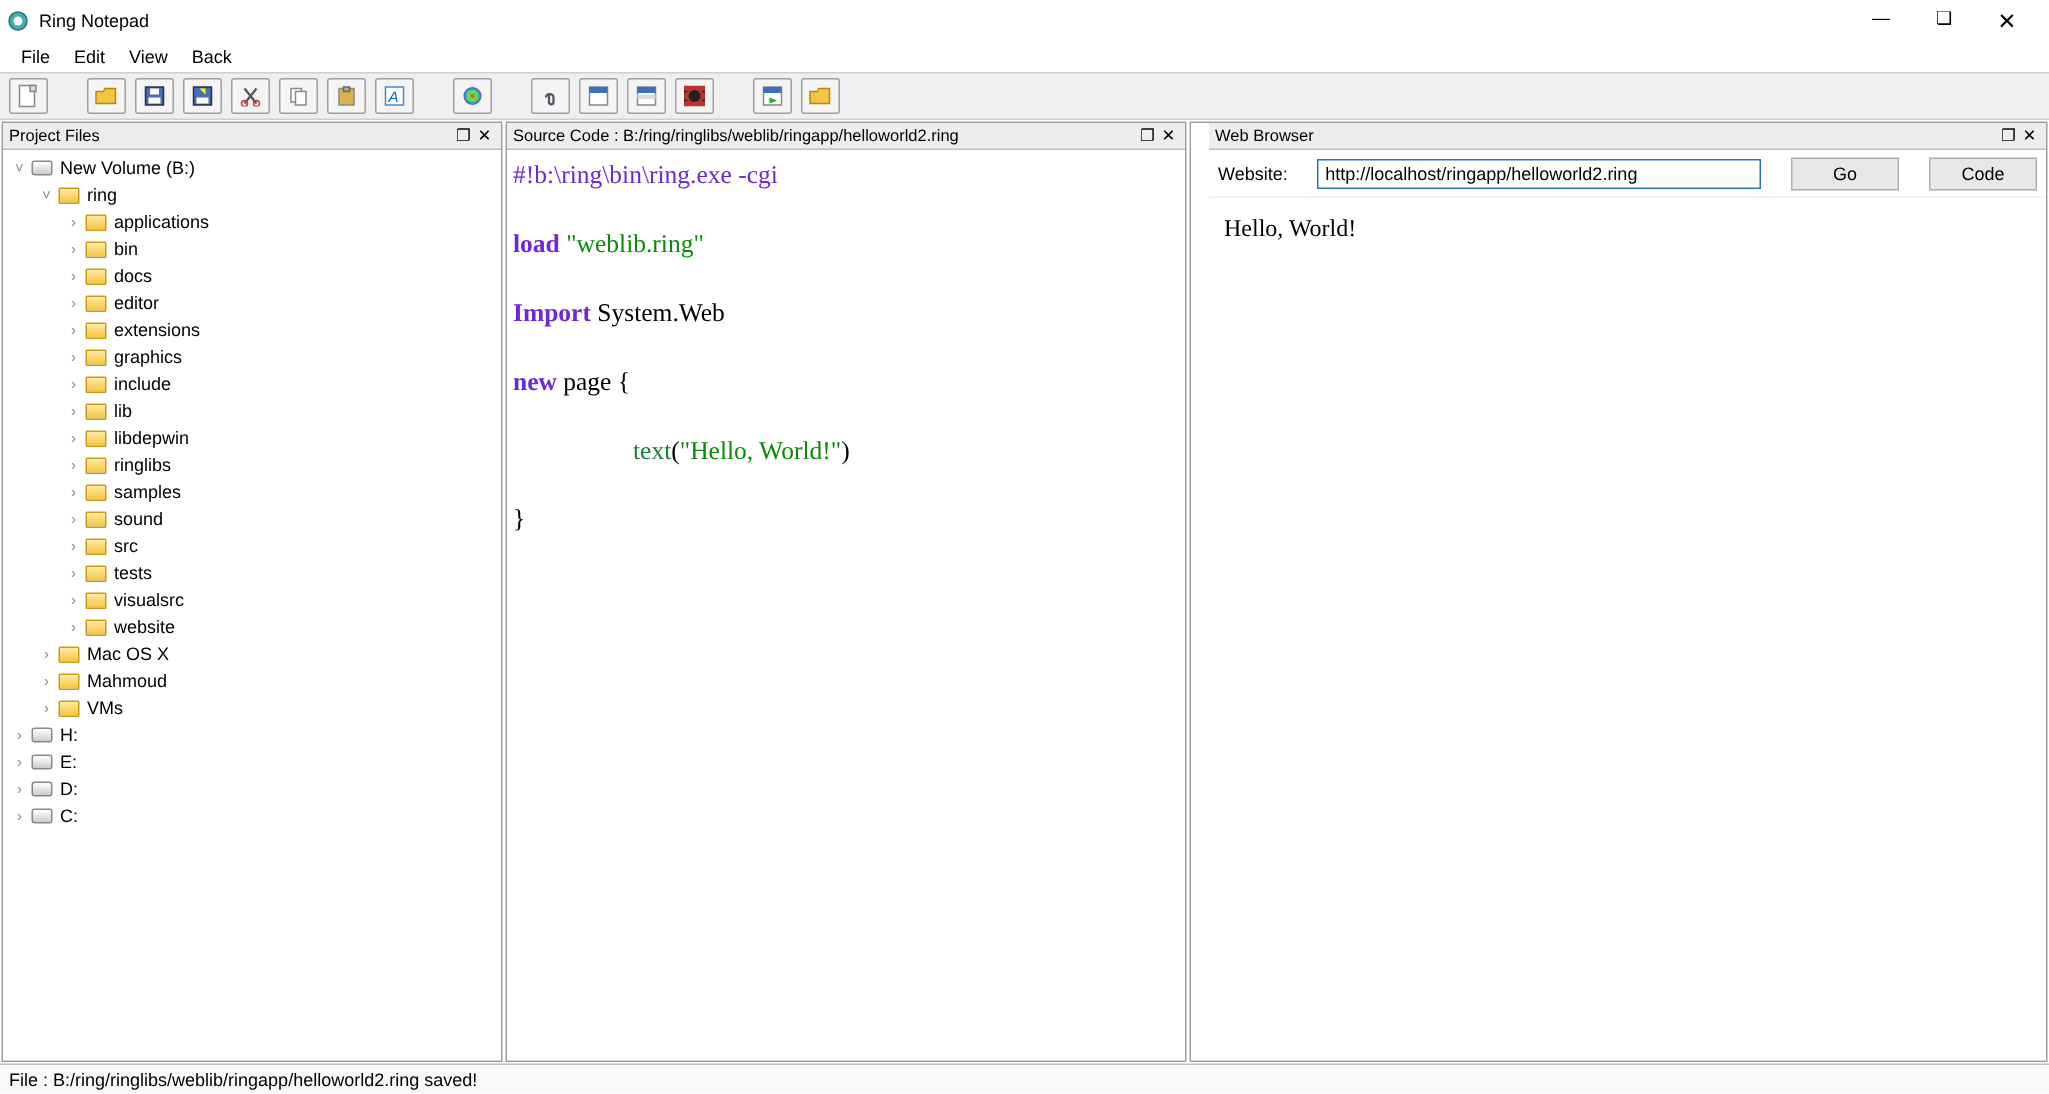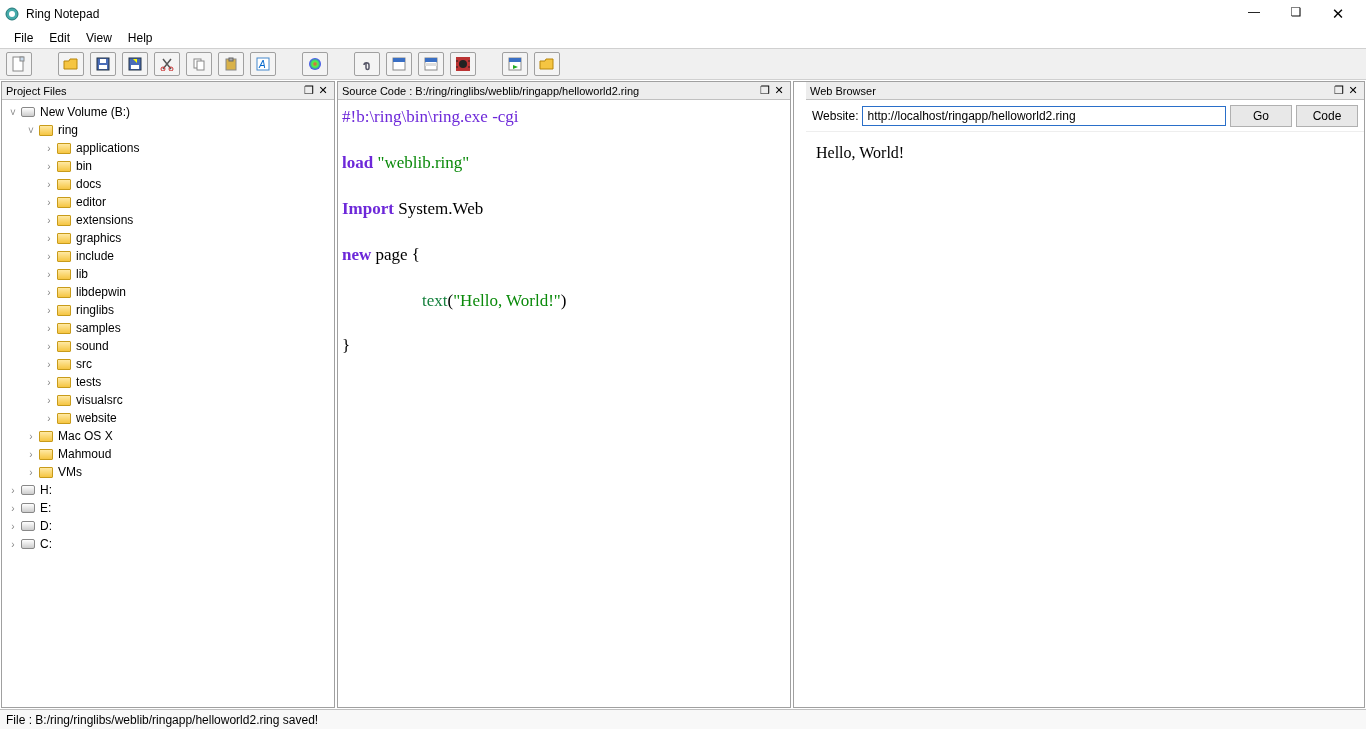--- a/index.html
+++ b/index.html
@@ -123,33 +123,33 @@
 .editor .shebang { color: #6d28d9; }
 .editor .str { color: #0a8a0a; }
 .editor .fn { color: #15803d; }
 
 
 .addrbar {
   height: 32px;
   display: flex;
   align-items: center;
   padding: 0 6px;
-  gap: 4px;
+  gap: 20px;
   border-bottom: 1px solid #eee;
 }
 .addrbar label { font-size: 12px; }
 .addrbar input {
   flex: 1;
   height: 20px;
   border: 1px solid #2a6fc9;
   padding: 0 4px;
   font-size: 12px;
 }
 .addrbar button {
-  width: 62px; height: 22px;
+  width: 72px; height: 22px;
   background: #e8e8e8;
   border: 1px solid #b0b0b0;
   font-size: 12px;
 }
 .browser-content {
   font-family: "Times New Roman", serif;
   font-size: 16px;
   padding: 12px 10px;
 }
 
@@ -178,21 +178,21 @@
     <span>—</span>
     <span>❏</span>
     <span style="font-size:15px;">✕</span>
   </div>
 </div>
 
 <div class="menubar">
   <span>File</span>
   <span>Edit</span>
   <span>View</span>
-  <span>Help</span>
+  <span>Back</span>
 </div>
 
 <div class="toolbar">
   <div class="tbtn">
       <svg width="14" height="16">
         <rect x="1" y="1" width="10" height="14" fill="#fff" stroke="#888"></rect>
         <rect x="8" y="1" width="4" height="4" fill="#cde" stroke="#888"></rect>
       </svg>
     </div>
   <div class="tbspace"></div>

